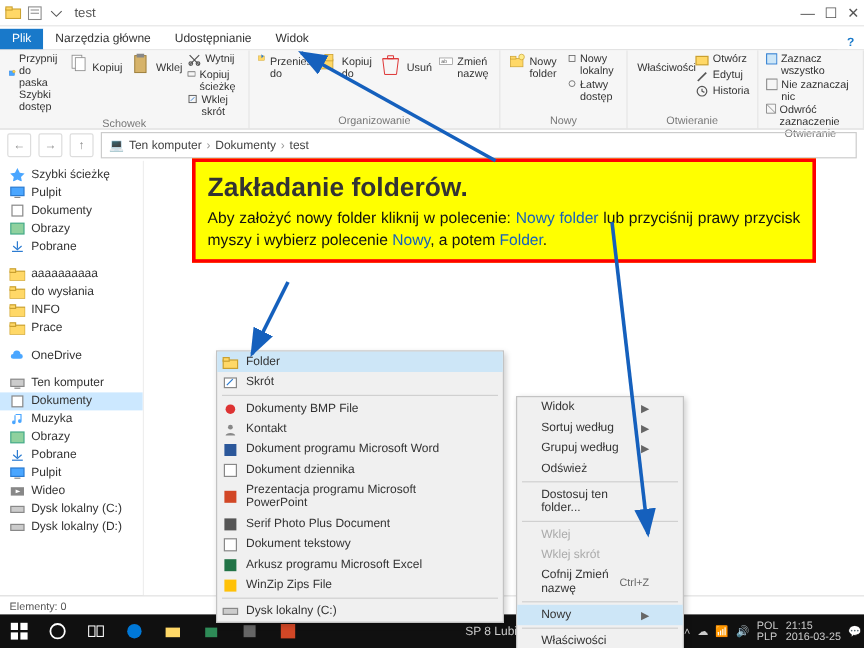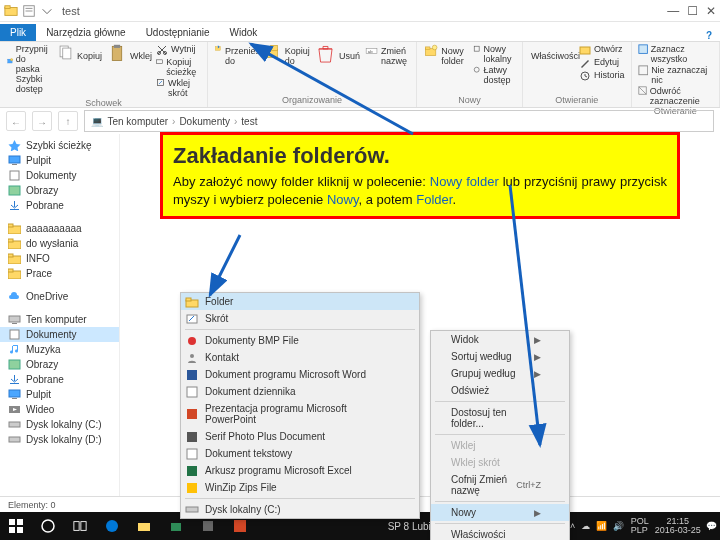--- a/index.html
+++ b/index.html
@@ -64,21 +64,21 @@
 
   .ctx1 { left:430px; top:330px; width:140px; z-index:4; }
   .ctx2 { left:180px; top:292px; width:240px; z-index:4; }
 
   
   .status { height:16px; border-top:1px solid #ddd; font-size:9px; color:#555; display:flex; align-items:center; padding:0 8px; }
   .taskbar { height:28px; background:#101010; display:flex; align-items:center; gap:4px; padding:0 2px; }
   .taskbar .tb { width:28px; height:24px; display:flex; align-items:center; justify-content:center; color:#fff; }
   .taskbar .spacer { flex:1; text-align:center; color:#ccc; font-size:10px; }
   .taskbar .tray { display:flex; align-items:center; gap:6px; color:#ccc; font-size:9px; }
-  .tray-col { display:flex; flex-direction:column; align-items:center; line-height:1; }
+  .tray-col { display:flex; flex-direction:column; align-items:flex-start; line-height:1; }
   .ctx2 .item { padding-left: 24px; position:relative; }
   .ctx2 .ico { position:absolute; left:4px; width:14px; height:12px; }
 </style>
 </head>
 <body>
 
 <div class="titlebar">
   <div class="qat">
     <span class="ic"><svg viewBox="0 0 16 16">
           <rect x="1" y="4" width="14" height="9" fill="#ffd867" stroke="#caa02f"></rect>

